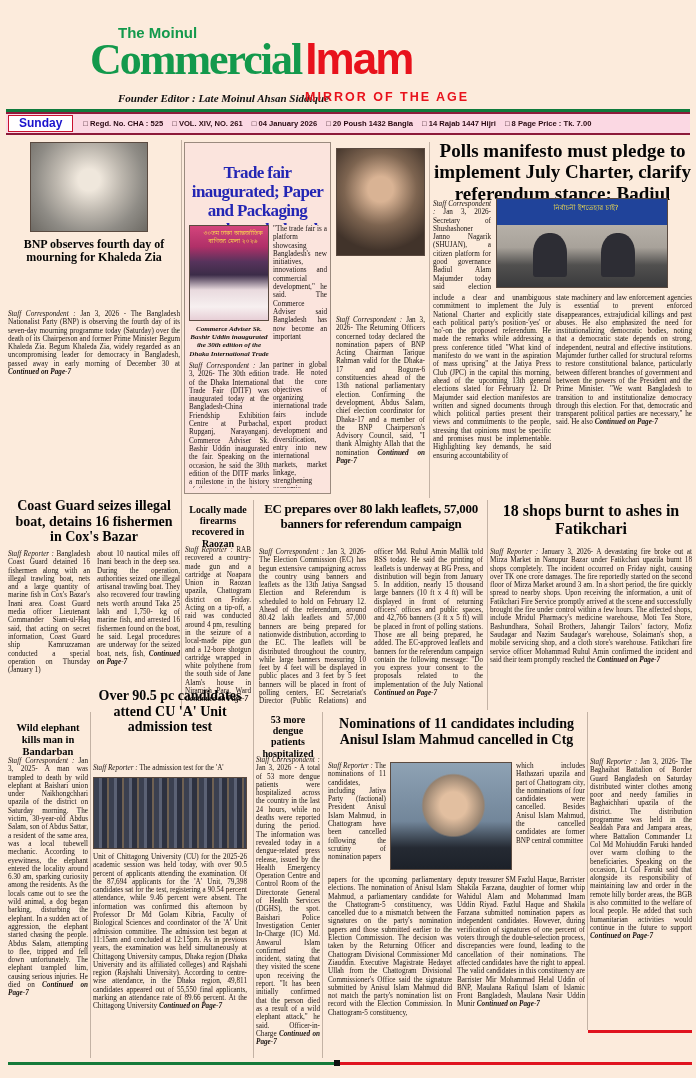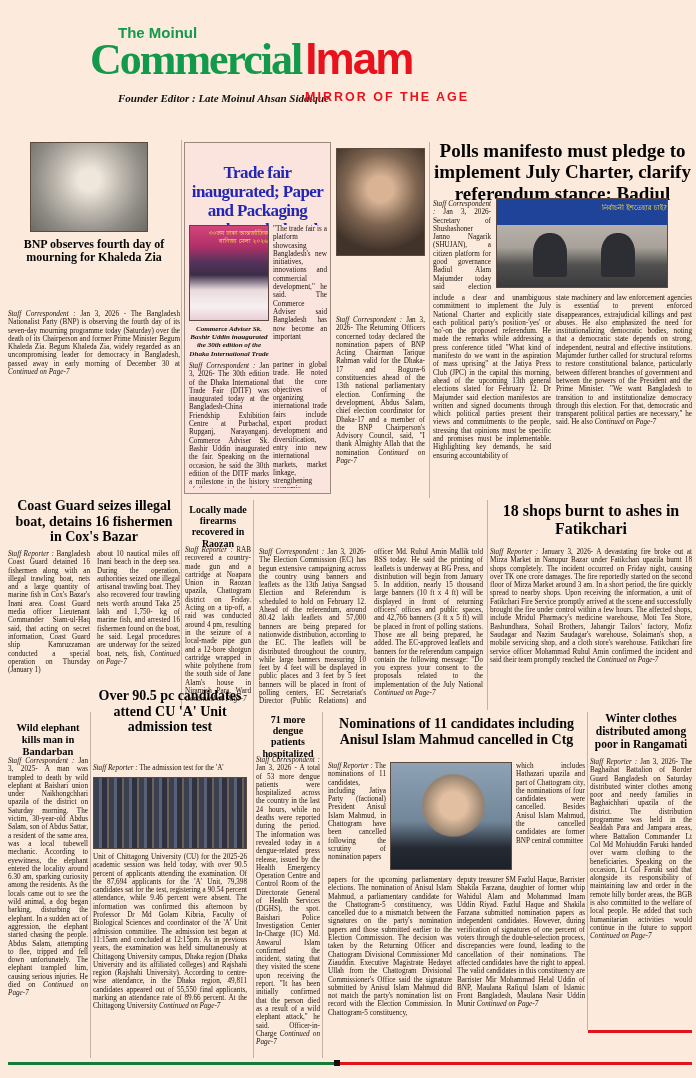--- a/index.html
+++ b/index.html
@@ -19,25 +19,25 @@
   .sunday{background:#ffffff;border:1.5px solid #c8102e;color:#1a12cc;
           font-family:"Liberation Sans",sans-serif;font-weight:bold;font-size:12px;
           padding:0 10px;height:15px;line-height:15px;margin-left:2px;}
   .dateitems{display:flex;gap:9px;margin-left:10px;font-family:"Liberation Sans",sans-serif;
              font-weight:bold;font-size:7.6px;color:#2a0a12;white-space:nowrap;}
   .dateitems span::before{content:"□ ";color:#2a0a12;}
   
   .hl{font-weight:bold;text-align:center;line-height:1.12;color:#060606;}
   .bt{font-size:7.2px;line-height:8.3px;text-align:justify;overflow:hidden;color:#181210;}
   .by{font-weight:normal;font-style:italic;}
-  .cont{font-weight:normal;font-style:italic;}
+  .cont{font-weight:bold;font-style:italic;}
   .cap{font-size:7.1px;line-height:8.2px;font-weight:bold;font-style:italic;text-align:center;overflow:hidden;}
   .vline{width:1px;background:#c3b2a4;}
   .photo{border:1px solid #5a4a40;box-sizing:border-box;overflow:hidden;}
-  .banner-bn{position:absolute;left:8px;right:0;text-align:right;color:#ffe84a;
+  .banner-bn{position:absolute;left:8px;right:0;text-align:center;color:#ffe84a;
              font-size:7px;line-height:8px;overflow:hidden;font-family:"DejaVu Sans",sans-serif;}
   
   .ph-khaleda{background:radial-gradient(circle at 50% 42%,#efe7dc 14%,#bdb7ae 42%,#8f8c86 70%,#6d6a64 100%),linear-gradient(#d6d2cc,#a09a92);}
   .ph-trade{background:linear-gradient(180deg,#d4447c 0%,#b03068 22%,#57335c 38%,#3c2c48 52%,#e9dade 68%,#f7f0f0 86%,#e7cfd6 100%);}
   .ph-tarique{background:radial-gradient(circle at 50% 38%,#d9b394 16%,#7d6450 46%,#41332a 78%),linear-gradient(#5d4c3e,#241c16);}
   .ph-polls{background:linear-gradient(180deg,#20439a 0%,#20439a 30%,#b6b0a8 30%,#a8a29a 55%,#51504f 75%,#3a3a3c 100%);}
   .ph-polls .fig{position:absolute;width:34px;height:44px;border-radius:45% 45% 8% 8%;background:#2d2d34;top:34px;}
   .ph-crowd{background:repeating-linear-gradient(90deg,#3b4050 0 5px,#5b6174 5px 8px,#2d3140 8px 13px,#6e6052 13px 15px),linear-gradient(#23252e,#3a3d49);}
   .ph-anisul{background:radial-gradient(circle at 52% 40%,#e2bfa0 15%,#96826f 34%,transparent 36%),linear-gradient(180deg,#8ea2b4 0%,#72869a 55%,#252a33 80%,#1c2129 100%);}
   
@@ -51,20 +51,31 @@
 <div id="page">
 
   <div class="abs thedaily" style="left:118px;top:24px;">The Moinul</div>
   <div class="abs" style="left:90px;top:34px;white-space:nowrap;">
     <span class="mast-green">Commercial</span>
     <span class="mast-red">Imam</span>
   </div>
   <div class="abs founder" style="left:118px;top:92px;">Founder Editor : Late Moinul Ahsan Siddique</div>
   <div class="abs motto" style="left:305px;top:90px;">MIRROR OF THE AGE</div>
 
+  <div class="abs datebar">
+    <div class="sunday">Sunday</div>
+    <div class="dateitems">
+      <span>Regd. No. CHA : 525</span>
+      <span>VOL. XIV,  NO. 261</span>
+      <span>04 January 2026</span>
+      <span>20 Poush 1432 Bangla</span>
+      <span>14 Rajab 1447 Hijri</span>
+      <span>8 Page  Price : Tk. 7.00</span>
+    </div>
+  </div>
 
   <div class="abs vline" style="left:181px;top:140px;height:570px;"></div>
   <div class="abs vline" style="left:90px;top:712px;height:346px;"></div>
   <div class="abs vline" style="left:253px;top:500px;height:558px;"></div>
   <div class="abs vline" style="left:322px;top:712px;height:346px;"></div>
   <div class="abs vline" style="left:429px;top:142px;height:356px;"></div>
   <div class="abs vline" style="left:487px;top:500px;height:210px;"></div>
   <div class="abs vline" style="left:587px;top:712px;height:318px;"></div>
 
   <div class="abs photo ph-khaleda" style="left:30px;top:142px;width:118px;height:90px;"></div>
@@ -125,20 +136,21 @@
     <i class="cont">Continued on Page-7</i>
   </div>
 
   <div class="abs hl" style="left:185px;top:504px;width:66px;height:38px;font-size:10px;">Locally made firearms recovered in Raozan</div>
   <div class="abs bt" style="left:185px;top:546px;width:66px;height:162px;">
     <i class="by">Staff Reporter :</i>
     <span>RAB recovered a country-made gun and a cartridge at Noapara Union in Raozan upazila, Chattogram district on Friday. Acting on a tip-off, a raid was conducted around 4 pm, resulting in the seizure of a local-made pipe gun and a 12-bore shotgun cartridge wrapped in white polythene from the south side of Jane Alam's house in Niramish Para, Ward</span>
     <i class="cont">Continued on Page-7</i>
   </div>
 
+  <div class="abs hl" style="left:259px;top:502px;width:224px;height:42px;font-size:13px;letter-spacing:-0.3px;">EC prepares over 80 lakh leaflets, 57,000 banners for referendum campaign</div>
   <div class="abs bt" style="left:259px;top:548px;width:107px;height:158px;">
     <i class="by">Staff Correspondent :</i>
     <span>Jan 3, 2026- The Election Commission (EC) has begun extensive campaigning across the country using banners and leaflets as the 13th Jatiya Sangsad Election and Referendum is scheduled to hold on February 12.  Ahead of the referendum, around 80.42 lakh leaflets and 57,000 banners are being prepared for nationwide distribution, according to the EC. The leaflets will be distributed throughout the country, while large banners measuring 10 feet by 4 feet will be displayed in public places and 3 feet by 5 feet banners will be placed in front of polling centers, EC Secretariat's Director (Public Relations) and information</span>
   </div>
   <div class="abs bt" style="left:374px;top:548px;width:109px;height:158px;">
     <span>officer Md. Ruhul Amin Mallik told BSS today. He said the printing of leaflets is underway at BG Press, and distribution will begin from January 5. In addition, nearly 15 thousand large banners (10 ft x 4 ft) will be displayed in front of returning officers' offices and public spaces, and 42,766 banners (3 ft x 5 ft) will be placed in front of polling stations. Those are all being prepared, he added. The EC-approved leaflets and banners for the referendum campaign contain the following message: "Do you express your consent to the proposals related to the implementation of the July National</span>
     <i class="cont">Continued on Page-7</i>
   </div>
 
   <div class="abs hl" style="left:490px;top:502px;width:202px;height:42px;font-size:16px;">18 shops burnt to ashes in Fatikchari</div>
@@ -159,41 +171,40 @@
   <div class="abs bt" style="left:93px;top:764px;width:154px;height:10px;">
     <i class="by">Staff Reporter :</i>
     <span>The admission test for the 'A'</span>
   </div>
   <div class="abs photo ph-crowd" style="left:93px;top:777px;width:154px;height:72px;"></div>
   <div class="abs bt" style="left:93px;top:853px;width:154px;height:202px;">
     <span>Unit of Chittagong University (CU) for the 2025-26 academic session was held today, with over 90.5 percent of applicants attending the examination. Of the 87,694 applicants for the 'A' Unit, 79,398 candidates sat for the test, registering a 90.54 percent attendance, while 9.46 percent were absent. The information was confirmed this afternoon by Professor Dr Md Golam Kibria, Faculty of Biological Sciences and coordinator of the 'A' Unit admission committee. The admission test began at 11:15am and concluded at 12:15pm. As in previous years, the examination was held simultaneously at Chittagong University campus, Dhaka region (Dhaka University and its affiliated colleges) and Rajshahi region (Rajshahi University). According to centre-wise attendance, in the Dhaka region, 49,811 candidates appeared out of 55,550 final applicants, marking an attendance rate of 89.66 percent. At the Chittagong University</span>
     <i class="cont">Continued on Page-7</i>
   </div>
 
-  <div class="abs hl" style="left:256px;top:714px;width:64px;height:38px;font-size:10px;">71 more dengue patients hospitalized</div>
+  <div class="abs hl" style="left:256px;top:714px;width:64px;height:38px;font-size:10px;">53 more dengue patients hospitalized</div>
   <div class="abs bt" style="left:256px;top:756px;width:64px;height:300px;">
     <i class="by">Staff Correspondent :</i>
     <span>Jan 3, 2026 - A total of 53 more dengue patients were hospitalized across the country in the last 24 hours, while no deaths were reported during the period. The information was revealed today in a dengue-related press release, issued by the Health Emergency Operation Centre and Control Room of the Directorate General of Health Services (DGHS), the spot. Baishari Police Investigation Center In-Charge (IC) Md. Anwarul Islam confirmed the incident, stating that they visited the scene upon receiving the report. "It has been initially confirmed that the person died as a result of a wild elephant attack," he said. Officer-in-Charge</span>
     <i class="cont">Continued on Page-7</i>
   </div>
 
   <div class="abs hl" style="left:328px;top:716px;width:257px;height:42px;font-size:14px;">Nominations of 11 candidates including Anisul Islam Mahmud cancelled in Ctg</div>
   <div class="abs bt" style="left:328px;top:762px;width:58px;height:110px;">
     <i class="by">Staff Reporter :</i>
     <span>The nominations of 11 candidates, including Jatiya Party (factional) President Anisul Islam Mahmud, in Chattogram have been cancelled following the scrutiny of nomination papers</span>
   </div>
   <div class="abs photo ph-anisul" style="left:390px;top:762px;width:122px;height:108px;"></div>
   <div class="abs bt" style="left:516px;top:762px;width:69px;height:110px;">which includes Hathazari upazila and part of Chattogram city, the nominations of four candidates were cancelled. Besides Anisul Islam Mahmud, the cancelled candidates are former BNP central committee</div>
   <div class="abs bt" style="left:328px;top:876px;width:124px;height:180px;">papers for the upcoming parliamentary elections. The nomination of Anisul Islam Mahmud, a parliamentary candidate for the Chattogram-5 constituency, was cancelled due to a mismatch between the signatures on the party's nomination papers and those submitted earlier to the Election Commission. The decision was taken by the Returning Officer and Chattogram Divisional Commissioner Md Ziauddin. Executive Magistrate Hedayet Ullah from the Chattogram Divisional Commissioner's Office said the signature submitted by Anisul Islam Mahmud did not match the party's nomination list on record with the Election Commission. In Chattogram-5 constituency,</div>
   <div class="abs bt" style="left:457px;top:876px;width:128px;height:180px;">
     <span>deputy treasurer SM Fazlul Haque, Barrister Shakila Farzana, daughter of former whip Wahidul Alam and Mohammad Imam Uddin Riyad. Fazlul Haque and Shakila Farzana submitted nomination papers as independent candidates. However, during verification of signatures of one percent of voters through the double-selection process, discrepancies were found, leading to the cancellation of their nominations. The affected candidates have the right to appeal. The valid candidates in this constituency are Barrister Mir Mohammad Helal Uddin of BNP, Maulana Rafiqul Islam of Islamic Front Bangladesh, Maulana Nasir Uddin Munir</span>
     <i class="cont">Continued on Page-7</i>
   </div>
 
-  <div class="abs hl" style="left:590px;top:712px;width:102px;height:44px;font-size:11.5px;">Winter clothes distributed among poor in Rangamati</div>
   <div class="abs bt" style="left:590px;top:758px;width:102px;height:268px;">
     <i class="by">Staff Reporter :</i>
     <span>Jan 3, 2026- The Baghaihat Battalion of Border Guard Bangladesh on Saturday distributed winter clothes among poor and needy families in Baghaichhari upazila of the district. The distribution programme was held in the Sealdah Para and Jampara areas, where Battalion Commander Lt Col Md Mohiuddin Faruki handed over warm clothing to the beneficiaries. Speaking on the occasion, Lt Col Faruki said that alongside its responsibility of maintaining law and order in the remote hilly border areas, the BGB is also committed to the welfare of local people. He added that such humanitarian activities would continue in the future to support</span>
     <i class="cont">Continued on Page-7</i>
   </div>
 
   <div class="abs rule-red" style="left:588px;top:1030px;width:104px;"></div>
   <div class="abs rule-green" style="left:8px;top:1062px;width:326px;"></div>
   <div class="abs dot" style="left:334px;top:1060px;"></div>
   <div class="abs rule-red" style="left:340px;top:1062px;width:352px;"></div>

